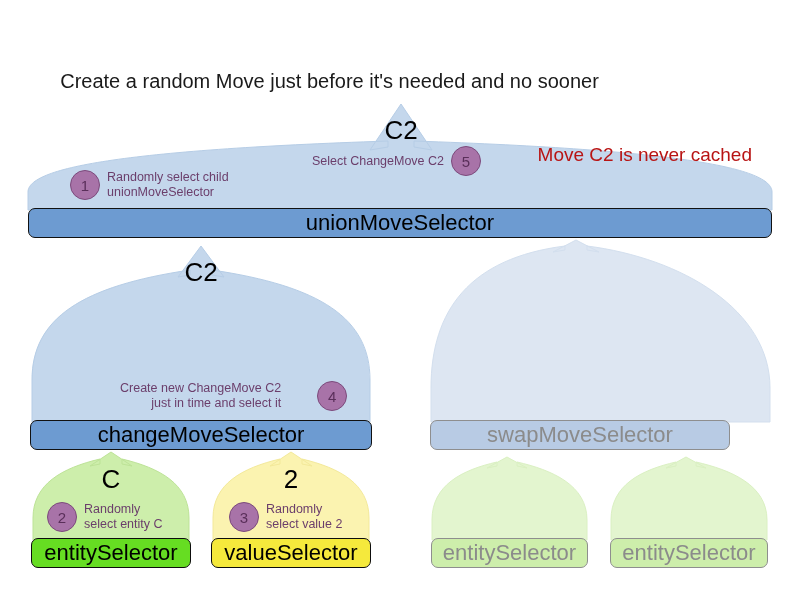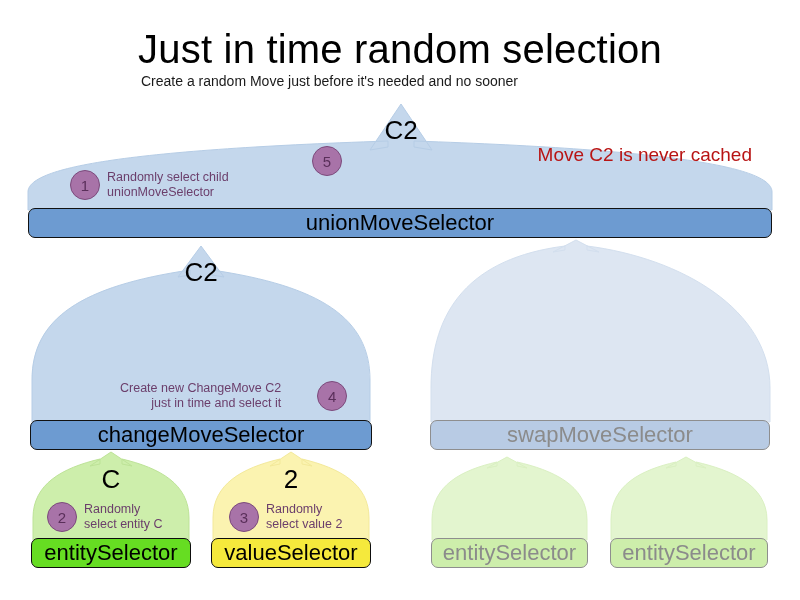--- a/index.html
+++ b/index.html
@@ -13,21 +13,21 @@
   #stage{position:absolute;left:0;top:0;width:800px;height:600px;}
   svg.layer{position:absolute;left:0;top:0;width:800px;height:600px;}
 
   .ttl{
     position:absolute;left:0;top:26px;width:800px;text-align:center;
     font-size:40px;color:#000;letter-spacing:.2px;line-height:46px;
     white-space:nowrap;
   }
   .sub{
     position:absolute;left:0;top:72px;width:659px;text-align:center;
-    font-size:14px;color:#1a1a1a;line-height:18px;
+    font-size:20px;color:#1a1a1a;line-height:18px;
   }
   .warn{
     position:absolute;top:95px;right:48px;
     font-size:19px;color:#b81414;line-height:24px;white-space:nowrap;margin-top:48px;
   }
 
   
   .bar{
     position:absolute;box-sizing:border-box;
     border-radius:7px;
@@ -38,21 +38,21 @@
     left:28px;top:208px;width:744px;height:30px;
     background:#6d9bd1;border:1.6px solid #111;
     font-size:22px;color:#000;
   }
   .bar-change{
     left:30px;top:420px;width:342px;height:30px;
     background:#6d9bd1;border:1.6px solid #111;
     font-size:22px;color:#000;
   }
   .bar-swap{
-    left:430px;top:420px;width:340px;height:30px;
+    left:430px;top:420px;width:300px;height:30px;
     background:#b8cbe4;border:1.3px solid #8e8e8e;
     font-size:22px;color:#8b8b8b;
   }
   .bar-entity{
     left:31px;top:538px;width:160px;height:30px;
     background:#66dd22;border:1.8px solid #0d0d0d;
     font-size:22px;color:#000;
   }
   .bar-value{
     left:211px;top:538px;width:160px;height:30px;
@@ -136,36 +136,36 @@
          C160 468 189 484 189 518
          L189 540 Z"></path>
 
     <path fill="#fbf3b0" stroke="#f3e99a" stroke-width="1" d="M213 540
          L213 518 C213 484 242 468 280 459
          L280 464 L270 466 L291 452 L312 466 L302 464 L302 459
          C340 468 369 484 369 518
          L369 540 Z"></path>
   </svg>
 
-  <div class="ttl">Just in time random selection</div>
   <div class="sub">Create a random Move just before it's needed and no sooner</div>
   <div class="warn">Move C2 is never cached</div>
 
   <div class="flag" style="left:366px;top:116px;width:70px;">C2</div>
   <div class="flag" style="left:166px;top:258px;width:70px;">C2</div>
   <div class="flag" style="left:76px;top:465px;width:70px;">C</div>
   <div class="flag" style="left:256px;top:465px;width:70px;">2</div>
 
   <div class="ann" style="left:70px;top:170px;">
     <div class="num">1</div>
     <div class="txt">Randomly select child
 unionMoveSelector</div>
   </div>
 
   <div class="ann rev" style="left:312px;top:146px;">
+    <div class="txt">Select ChangeMove C2</div>
     <div class="num">5</div>
   </div>
 
   <div class="ann rev" style="left:120px;top:381px;gap:36px;">
     <div class="txt">Create new ChangeMove C2
 just in time and select it</div>
     <div class="num">4</div>
   </div>
 
   <div class="ann" style="left:47px;top:502px;">

